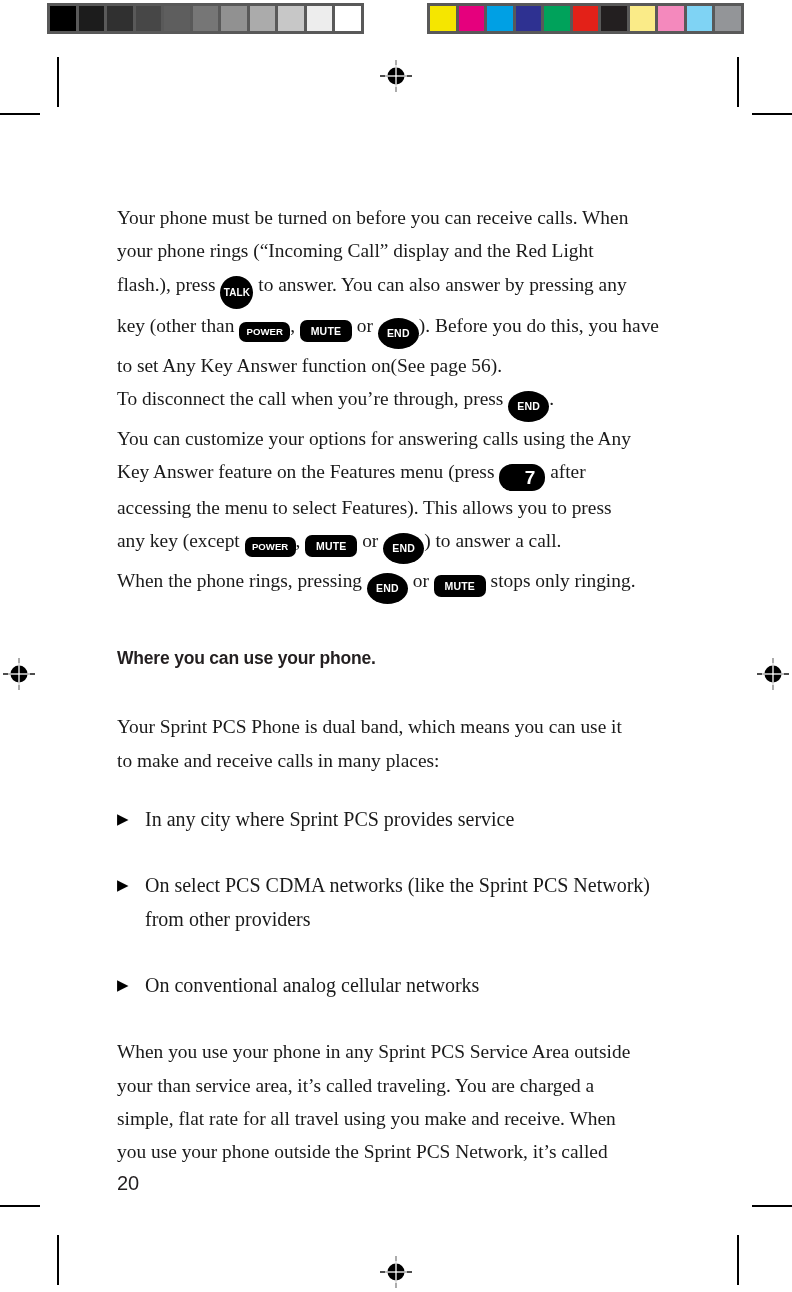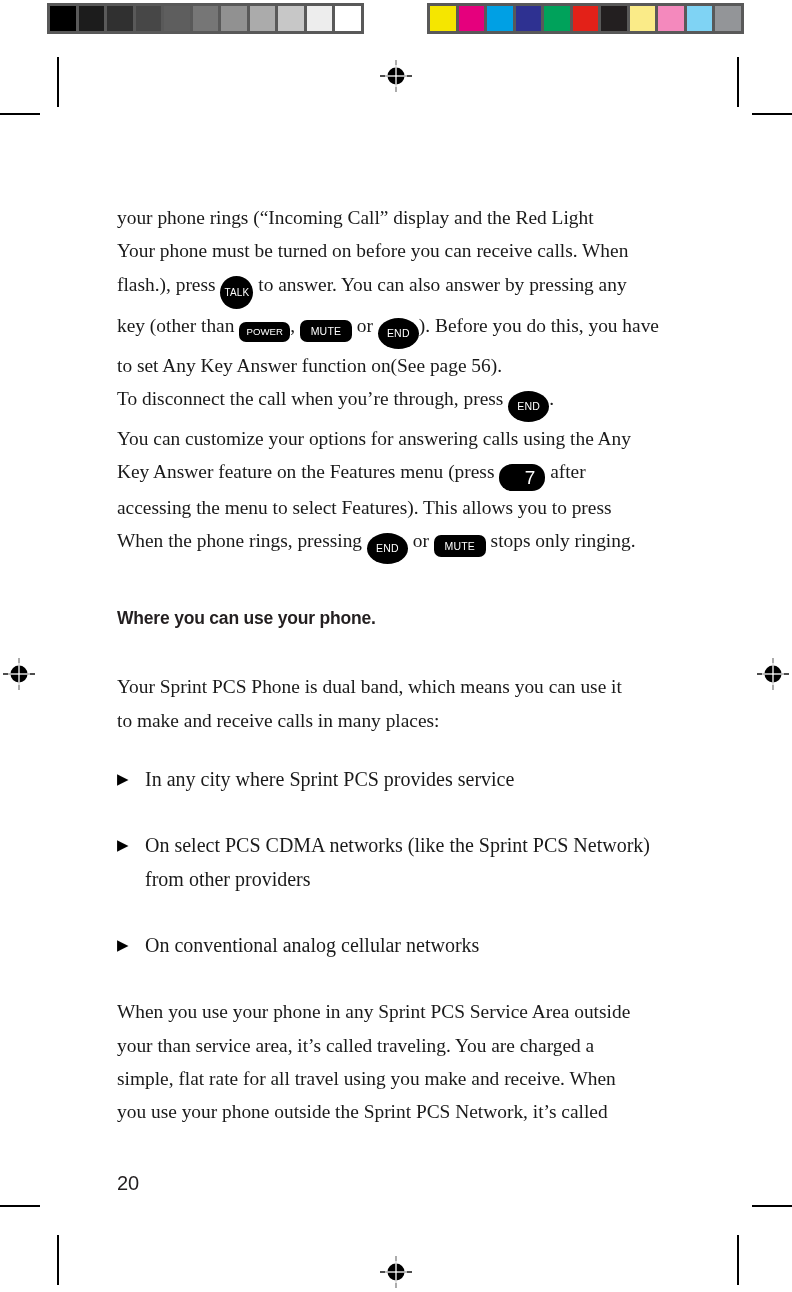--- a/index.html
+++ b/index.html
@@ -101,21 +101,21 @@
     font-size: 20px;
     line-height: 33.3px;
   }
 
   
   .key {
     display: inline-block;
     background: #000000;
     color: #ffffff;
     font-family: "Liberation Sans", sans-serif;
-    font-weight: normal;
+    font-weight: bold;
     text-align: center;
     vertical-align: -5px;
     white-space: nowrap;
     -webkit-font-smoothing: antialiased;
   }
   
   .key-talk {
     width: 33px;
     height: 33px;
     line-height: 33px;
@@ -253,29 +253,30 @@
     <line x1="5" y1="16" x2="27" y2="16" stroke="#ffffff" stroke-width="1.3"></line>
   </svg>
 </div>
 
 <div class="content">
 
 
   <div class="gap-after-head"></div>
 
   <div class="para" id="section1-body">
+      <div><span>Your phone must be turned on before you can receive calls. When</span></div>
       <div><span>your phone rings (“Incoming Call” display and the Red Light</span></div>
-      <div><span>Your phone must be turned on before you can receive calls. When</span></div>
       <div><span>flash.), press </span><span class="key key-talk">TALK</span><span> to answer. You can also answer by pressing any</span></div>
       <div><span>key (other than </span><span class="key key-power">POWER</span><span>, </span><span class="key key-mute">MUTE</span><span> or </span><span class="key key-end">END</span><span>). Before you do this, you have</span></div>
       <div><span>to set Any Key Answer function on(See page 56).</span></div>
       <div><span>To disconnect the call when you’re through, press </span><span class="key key-end">END</span><span>.</span></div>
       <div><span>You can customize your options for answering calls using the Any</span></div>
       <div><span>Key Answer feature on the Features menu (press </span><span class="key key-seven">7</span><span> after</span></div>
       <div><span>accessing the menu to select Features). This allows you to press</span></div>
+      <div><span>any key (except </span><span class="key key-power">POWER</span><span>, </span><span class="key key-mute">MUTE</span><span> or </span><span class="key key-end">END</span><span>) to answer a call.</span></div>
       <div><span>When the phone rings, pressing </span><span class="key key-end">END</span><span> or </span><span class="key key-mute">MUTE</span><span> stops only ringing.</span></div>
     </div>
 
   <div style="height:44px"></div>
 
   <h2 class="section-head">Where you can use your phone.</h2>
 
   <div class="gap-after-head"></div>
 
   <div class="para" id="section2-intro">

